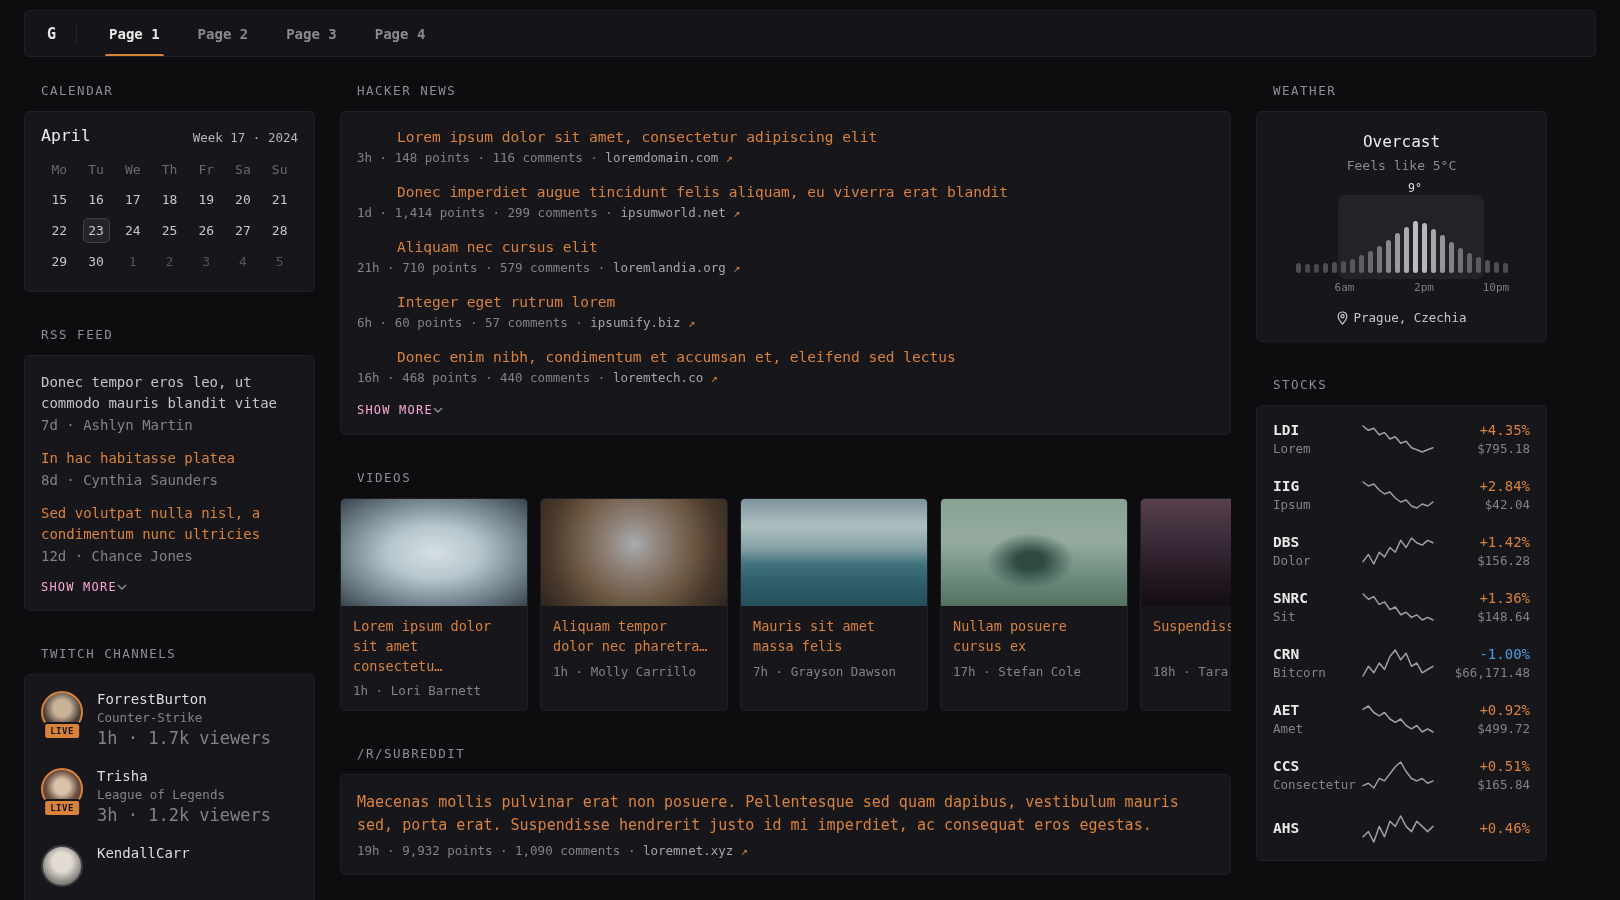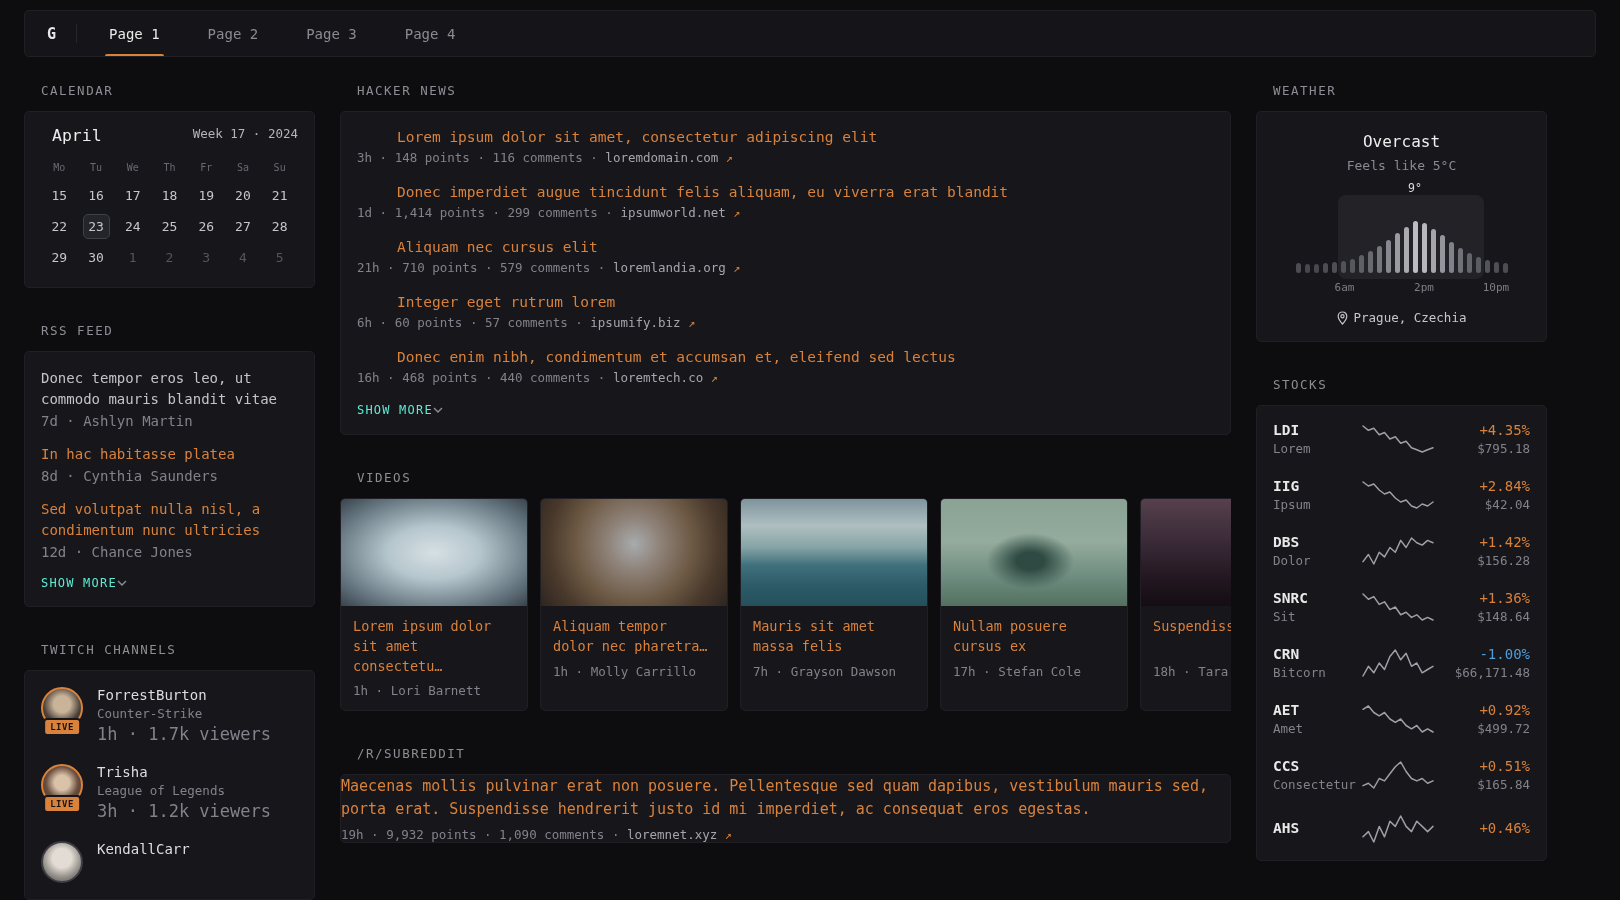--- a/index.html
+++ b/index.html
@@ -26,21 +26,21 @@
     height:47px;
     background:#151519;
     border:1px solid var(--card-border);
     border-radius:5px;
     display:flex;
     align-items:stretch;
     padding:0 22px;
   }
   .logo{display:flex;align-items:center;font-size:15px;font-weight:bold;color:#e8e8e8;padding-right:20px;cursor:pointer;}
   .logo-divider{width:1px;background:#26262c;margin:13px 18px 13px 0;}
-  .tabs{display:flex;height:100%;gap:20px;}
+  .tabs{display:flex;height:100%;gap:10px;font-weight:bold;}
   .tab{position:relative;display:flex;align-items:center;padding:0 14px;font-size:14px;color:#8a8a92;cursor:pointer;}
   .tab.active{color:#eaeaea;}
   .tab.active::after{content:"";position:absolute;left:10px;right:10px;bottom:0;height:2px;background:var(--accent);border-radius:2px 2px 0 0;}
   
   .content{
     display:grid;
     grid-template-columns:291px 891px 291px;
     gap:25px;
     padding:26px 0 0 24px;
     align-items:start;
@@ -50,36 +50,36 @@
     font-size:12.5px;font-weight:400;letter-spacing:1.5px;
     color:#8d8d95;margin:0 0 13px 17px;
   }
   .card{
     background:var(--card);
     border:1px solid var(--card-border);
     border-radius:5px;
   }
   
   .calendar-card{padding:14px 16px 14px;}
-  .cal-head{display:flex;justify-content:space-between;align-items:flex-start;margin-bottom:10px;margin-left:11px;}
+  .cal-head{display:flex;justify-content:space-between;align-items:flex-end;margin-bottom:10px;}
   .cal-month{font-size:16.5px;color:#ececec;}
   .cal-week{font-size:12.5px;color:#b4b4ba;}
   .cal-grid{display:grid;grid-template-columns:repeat(7,1fr);}
-  .cal-dow{font-size:10px;color:#696971;text-align:center;padding:7px 0;}
+  .cal-dow{font-size:13px;color:#696971;text-align:center;padding:7px 0;}
   .cal-day{text-align:center;height:31px;line-height:31px;font-size:13px;color:#c7c7cb;}
   .cal-day.muted{color:var(--dimmer);}
   .cal-day .num{display:inline-block;min-width:27px;height:25px;line-height:25px;border-radius:5px;}
   .cal-day.selected .num{background:#24242b;border:1px solid #3f3f48;line-height:23px;}
   
   .rss-card{padding:16px;}
   .rss-item + .rss-item{margin-top:15px;}
   .rss-title{font-size:14px;line-height:21px;color:var(--accent);cursor:pointer;}
   .rss-item.visited .rss-title{color:#c3c3c8;}
   .rss-meta{margin-top:3px;font-size:14px;color:var(--dim);}
-  .show-more{margin-top:16px;display:flex;align-items:center;font-size:12px;letter-spacing:1.2px;color:#5eead4;cursor:pointer;text-align:center;}
+  .show-more{margin-top:16px;display:flex;align-items:center;font-size:12px;letter-spacing:1.2px;color:#f9a8d4;cursor:pointer;text-align:center;}
   .show-more svg{stroke:#8d8d95;}
   
   .twitch-card{padding:16px;}
   .tw-item{display:flex;gap:14px;align-items:flex-start;cursor:pointer;}
   .tw-item + .tw-item{margin-top:20px;}
   .tw-avatar-wrap{position:relative;width:42px;flex:none;}
   .tw-avatar{width:42px;height:42px;border-radius:50%;border:2px solid var(--accent);}
   .tw-item.offline .tw-avatar{border-color:#3d3d45;}
   .avatar-a1{background:radial-gradient(circle at 50% 40%,#c9b49a 0 28%,#4a3f38 62%,#2b2826 100%);}
   .avatar-a2{background:radial-gradient(circle at 50% 44%,#d9c2a8 0 26%,#6b4f41 56%,#352b26 100%);}
@@ -93,21 +93,21 @@
   .tw-game{font-size:12.5px;color:var(--dim);margin-top:3px;}
   .tw-meta{font-size:17px;color:var(--dim);margin-top:3px;}
   
   .hn-card{padding:17px 16px;}
   .hn-item + .hn-item{margin-top:19px;}
   .hn-title{font-size:14.5px;color:var(--accent);cursor:pointer;margin-left:40px;}
   .hn-meta{margin-top:5px;font-size:12.5px;color:var(--dim);}
   .hn-domain{color:#a5a5ac;cursor:pointer;}
   .hn-arrow{color:var(--accent);font-size:12px;}
   .hn-card .show-more{margin-top:18px;}
-  .sr-card{}
+  .sr-card{padding:16px;}
   .sr-title{font-size:15px;line-height:23px;color:var(--accent);cursor:pointer;}
   .sr-meta{margin-top:6px;font-size:12.5px;color:var(--dim);}
   
   .videos-row{display:flex;gap:12px;overflow:hidden;}
   .video-card{width:188px;flex:none;background:var(--card);border:1px solid var(--card-border);border-radius:5px;overflow:hidden;cursor:pointer;}
   .video-thumb{height:107px;}
   .thumb-towers{background:radial-gradient(ellipse at 50% 50%,#d6e0e4 0%,#b6c6cd 35%,#6d7e88 72%,#38434c 100%);}
   .thumb-camera{background:radial-gradient(circle at 50% 42%,#a8abad 0%,#8d8076 25%,#6d5a45 52%,#49392b 76%,#2e2520 100%);}
   .thumb-sea{background:linear-gradient(180deg,#7e949c 0%,#aebfc0 25%,#87a4a6 45%,#3f707c 62%,#2c5a66 82%,#24505c 100%);}
   .thumb-canoe{background:radial-gradient(ellipse at 48% 58%,#2e4a42 0 10%,rgba(0,0,0,0) 32%),linear-gradient(180deg,#8aa394 0%,#94ab9d 40%,#6f8d80 72%,#53705f 100%);}

